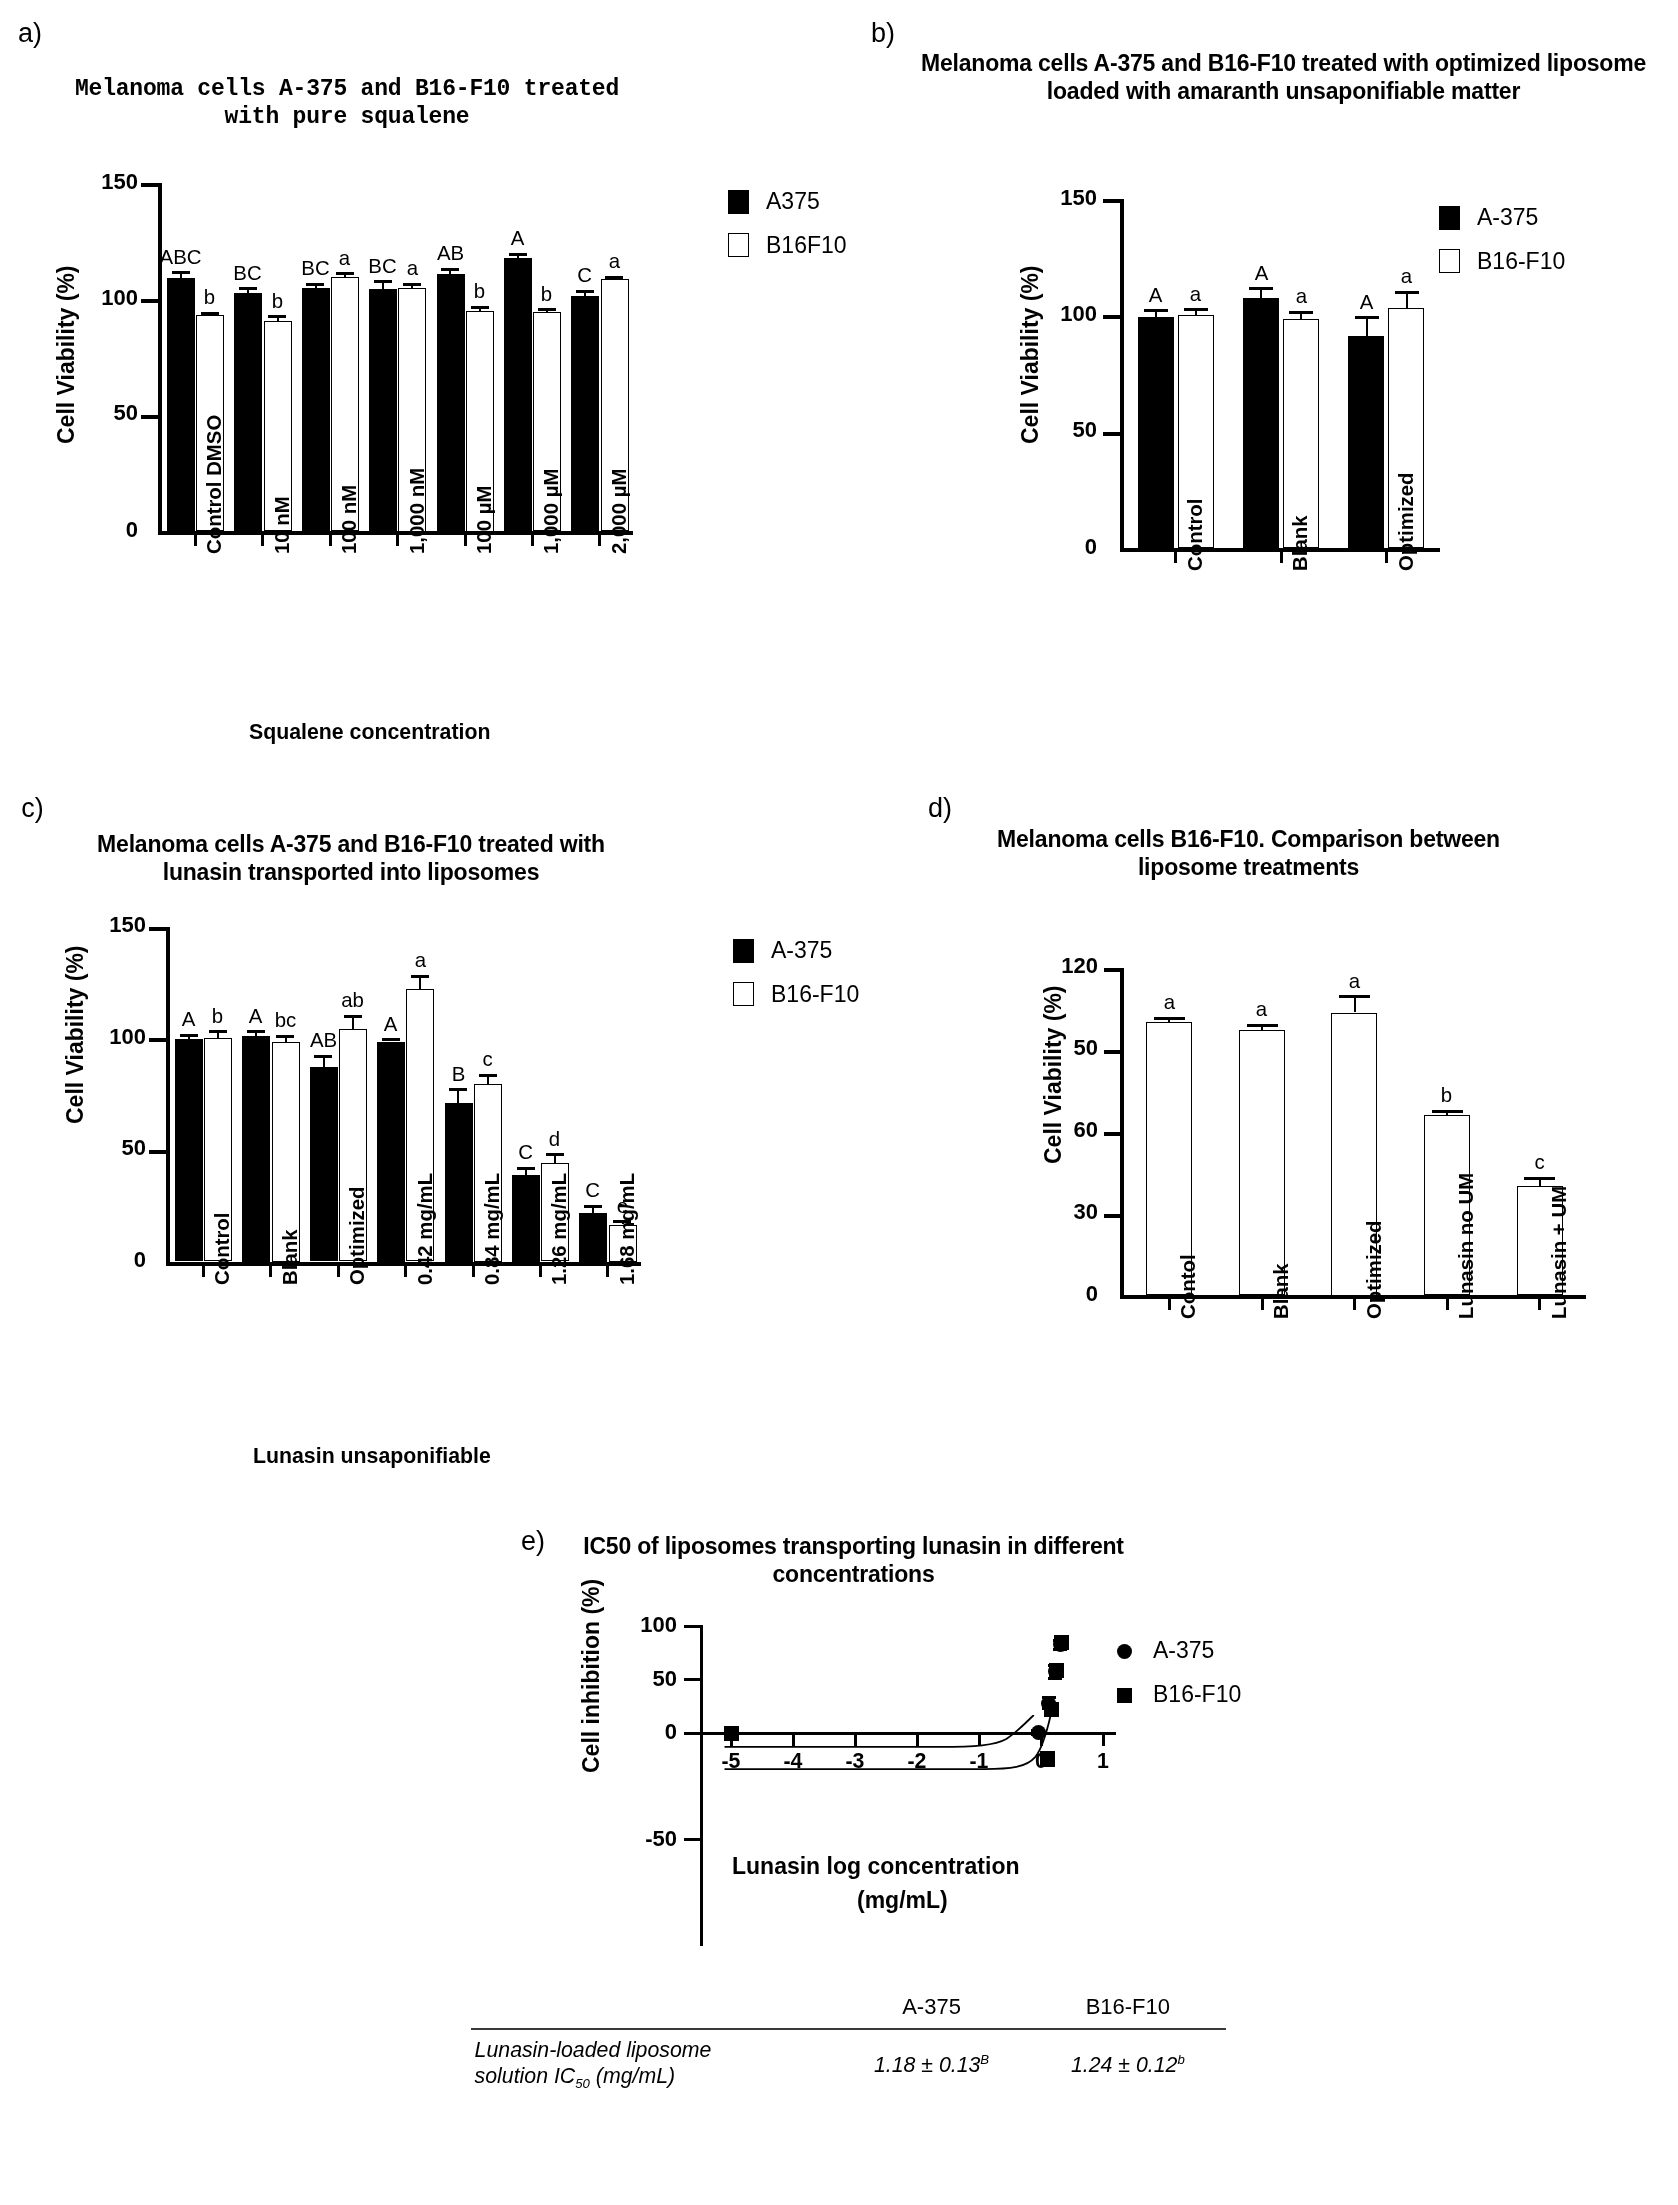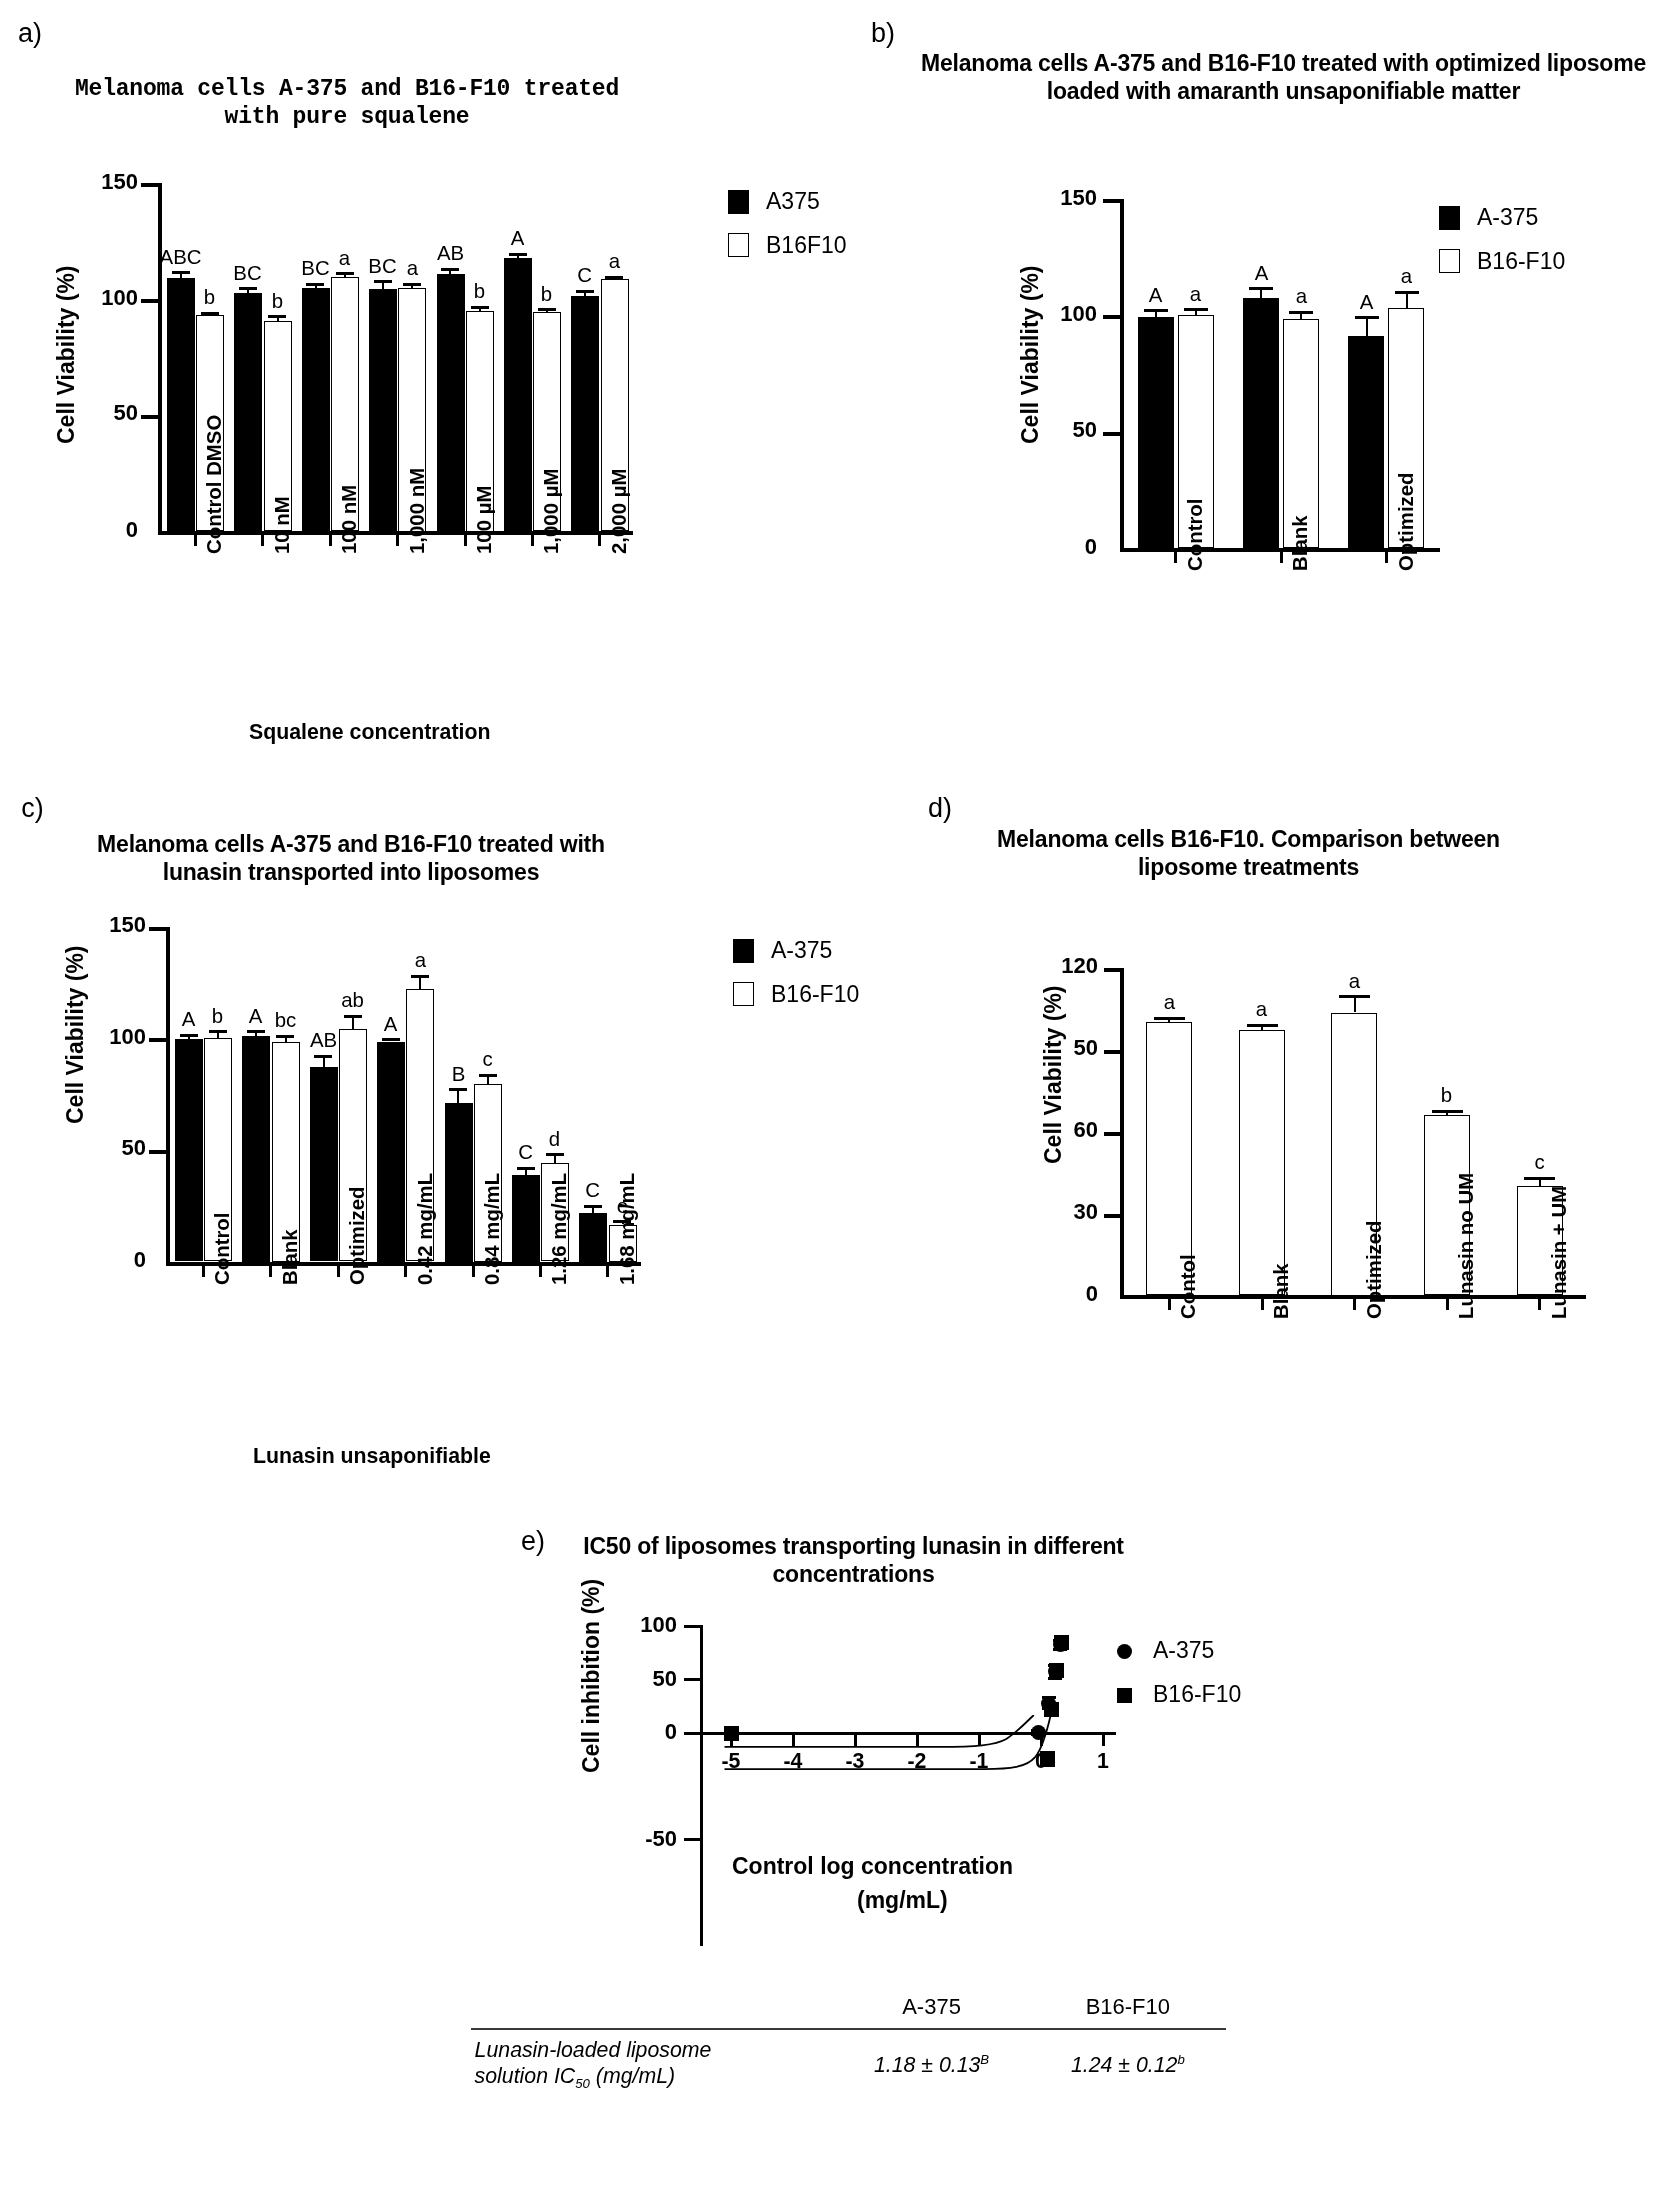--- a/index.html
+++ b/index.html
@@ -443,21 +443,21 @@
       <div class="tick" style="left: 916px; top: 1733px; width: 2.7px; height: 13.3px;"></div>
       <div class="xnum" style="left: 895px; top: 1749px; width: 44px;">-2</div>
       <div class="tick" style="left: 978px; top: 1733px; width: 2.7px; height: 13.3px;"></div>
       <div class="xnum" style="left: 957px; top: 1749px; width: 44px;">-1</div>
       <div class="tick" style="left: 1040px; top: 1733px; width: 2.7px; height: 13.3px;"></div>
       <div class="xnum" style="left: 1019px; top: 1749px; width: 44px;">0</div>
       <div class="tick" style="left: 1102px; top: 1733px; width: 2.7px; height: 13.3px;"></div>
       <div class="xnum" style="left: 1081px; top: 1749px; width: 44px;">1</div>
     </div>
 
-  <div class="axis-title" style="left:732px;top:1853px;font-size:23px;">Control log concentration</div>
+  <div class="axis-title" style="left:732px;top:1853px;font-size:23px;">Lunasin log concentration</div>
   <div class="axis-title" style="left:857px;top:1887px;font-size:23px;">(mg/mL)</div>
 
   <div class="legend" style="left:1115px;top:1636px;">
     <div class="legend-row">
       <span class="legend-marker circle"></span>
       <span class="legend-label">A-375</span>
     </div>
     <div class="legend-row">
       <span class="legend-marker"></span>
       <span class="legend-label">B16-F10</span>

